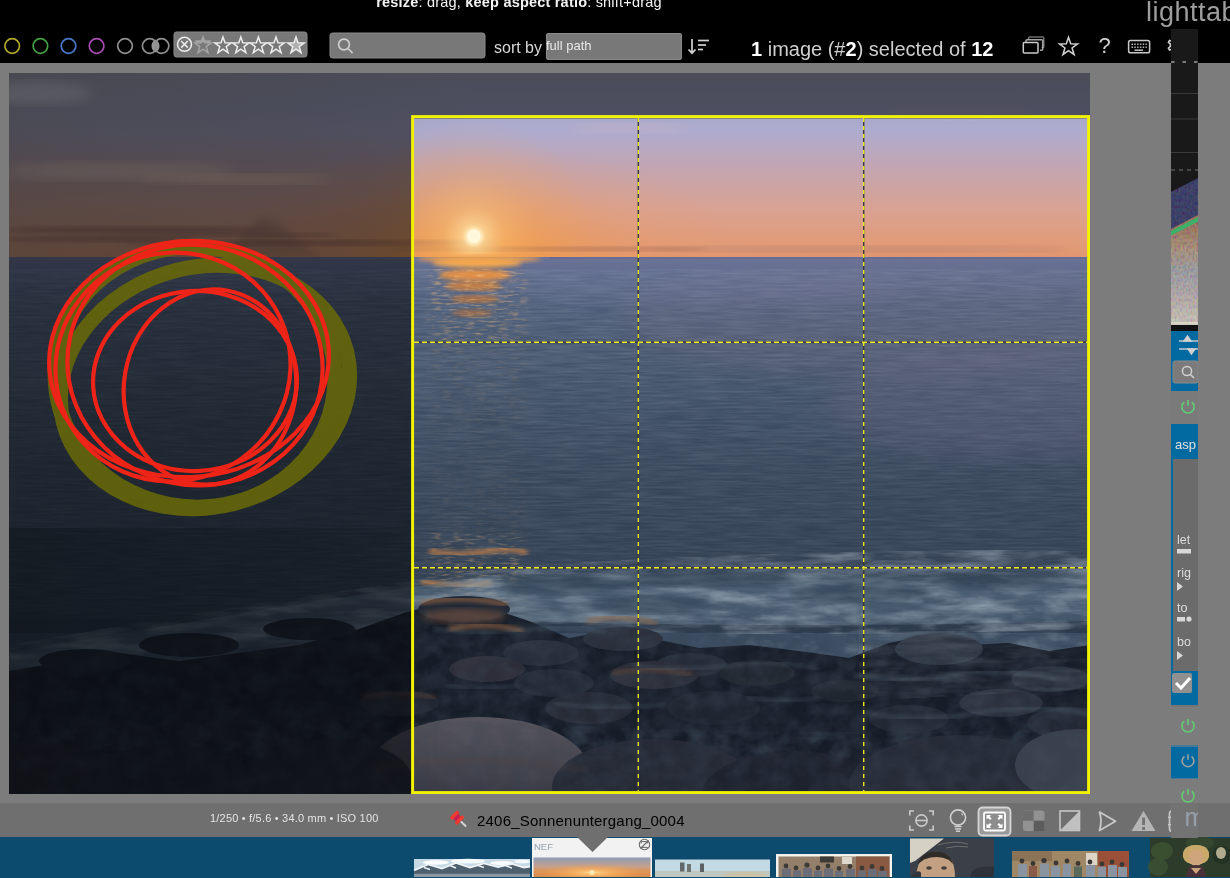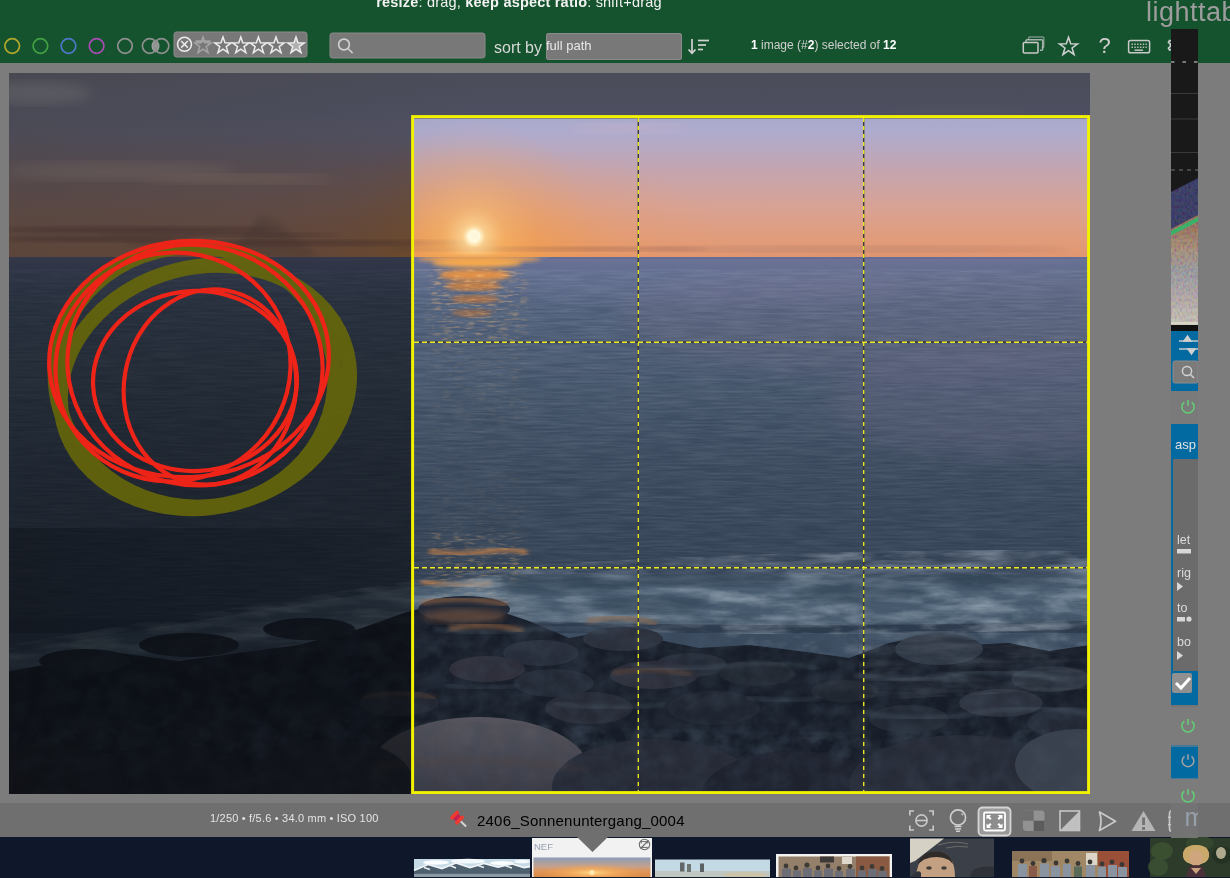--- a/index.html
+++ b/index.html
@@ -1,25 +1,25 @@
 <!DOCTYPE html>
 <html><head>
 <meta charset="utf-8">
 <style>
   html,body{margin:0;padding:0}
   body{width:1230px;height:878px;overflow:hidden;position:relative;
        font-family:"Liberation Sans",sans-serif;background:#7c7c7c}
   .abs{position:absolute}
-  #topbar{left:0;top:0;width:1230px;height:63px;background:#14532d}
+  #topbar{left:0;top:0;width:1230px;height:63px;background:#000000}
   #hint{position:absolute;left:0;top:-6px;width:1038px;text-align:center;
         font-size:14.5px;color:#f2f2f2;letter-spacing:.2px}
   #lighttable{position:absolute;left:1146px;top:-3.5px;font-size:27px;color:#9d9d9d;letter-spacing:0.5px}
   #mainbg{left:0;top:63px;width:1230px;height:740px;background:#7c7c7c}
   #bottombar{left:0;top:803px;width:1230px;height:34px;background:#6f6f6f}
-  #filmstrip{left:0;top:837px;width:1230px;height:41px;background:#0f172a}
+  #filmstrip{left:0;top:837px;width:1230px;height:41px;background:#0c4a6e}
   #rightpanel{left:1171px;top:29px;width:27px;height:809px;background:#0369a1}
 </style>
 </head>
 <body>
 <div class="abs" id="topbar">
   <div id="hint"><b>resize</b>: drag, <b>keep aspect ratio</b>: shift+drag</div>
   <div id="lighttable">lighttable</div>
 </div>
 <div class="abs" id="mainbg"></div>
 
@@ -387,21 +387,21 @@
     </g>
   </g>
   <g transform="translate(1176.7,45.8)" stroke="#cfcfcf" stroke-width="1.6" fill="none">
     <circle r="3.2"></circle>
     <path d="M0,-8.3 l2.1,0 l0.6,2.6 a6,6 0 0 1 1.9,1.1 l2.6,-0.8 l1.05,1.85 l-1.95,1.85 a6,6 0 0 1 0,2.2 l1.95,1.85 l-1.05,1.85 l-2.6,-0.8 a6,6 0 0 1 -1.9,1.1 l-0.6,2.6 l-2.1,0 l-2.1,0 l-0.6,-2.6 a6,6 0 0 1 -1.9,-1.1 l-2.6,0.8 l-1.05,-1.85 l1.95,-1.85 a6,6 0 0 1 0,-2.2 l-1.95,-1.85 l1.05,-1.85 l2.6,0.8 a6,6 0 0 1 1.9,-1.1 l0.6,-2.6 Z"></path>
   </g>
 </svg>
   <div id="sortlbl2" style="position:absolute;left:494px;top:39px;font-size:16px;color:#d8d8d8">sort by</div>
   <div style="position:absolute;left:546px;top:33px;width:134px;height:25px;background:#787878;border:1px solid #8a8a8a;border-radius:2px"></div>
   <div style="position:absolute;left:546px;top:33px;width:116px;height:25px;color:#e8e8e8;font-size:13px;text-align:left;line-height:26px">full path</div>
-  <div style="position:absolute;left:751px;top:38px;font-size:12px;color:#cfcfcf"><b style="color:#fff">1</b> image (#<b style="color:#fff">2</b>) selected of <b style="color:#fff">12</b></div>
+  <div style="position:absolute;left:751px;top:38px;font-size:20px;color:#cfcfcf"><b style="color:#fff">1</b> image (#<b style="color:#fff">2</b>) selected of <b style="color:#fff">12</b></div>
 </div>
 
 <div class="abs" id="bottombar">
   <div style="position:absolute;left:210px;top:8.5px;font-size:11px;color:#e4e4e4;letter-spacing:0.2px">1/250 • f/5.6 • 34.0 mm • ISO 100</div>
   <div style="position:absolute;left:477px;top:8.5px;font-size:15px;color:#000000;letter-spacing:0.2px">2406_Sonnenuntergang_0004</div>
   <svg width="1230" height="35" style="position:absolute;left:0;top:0">
 
     <g transform="translate(459,16.5) rotate(-45)">
       <rect x="-5.5" y="-8" width="11" height="3.6" rx="1.6" fill="#f23b30"></rect>
       <rect x="-3.5" y="-4.6" width="7" height="3.8" fill="#c81f50"></rect>

